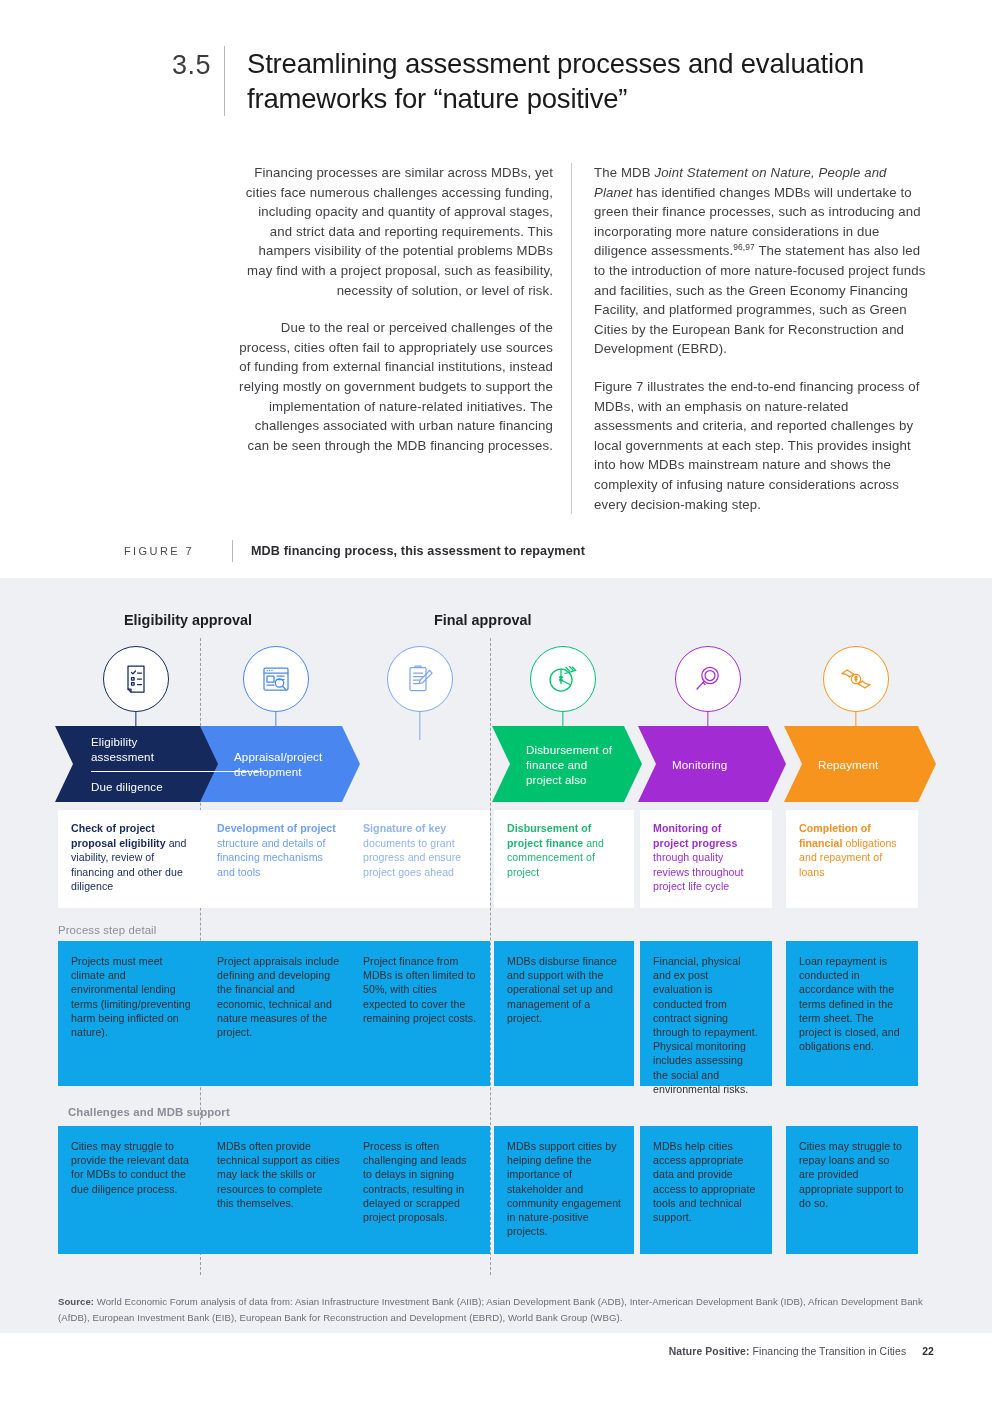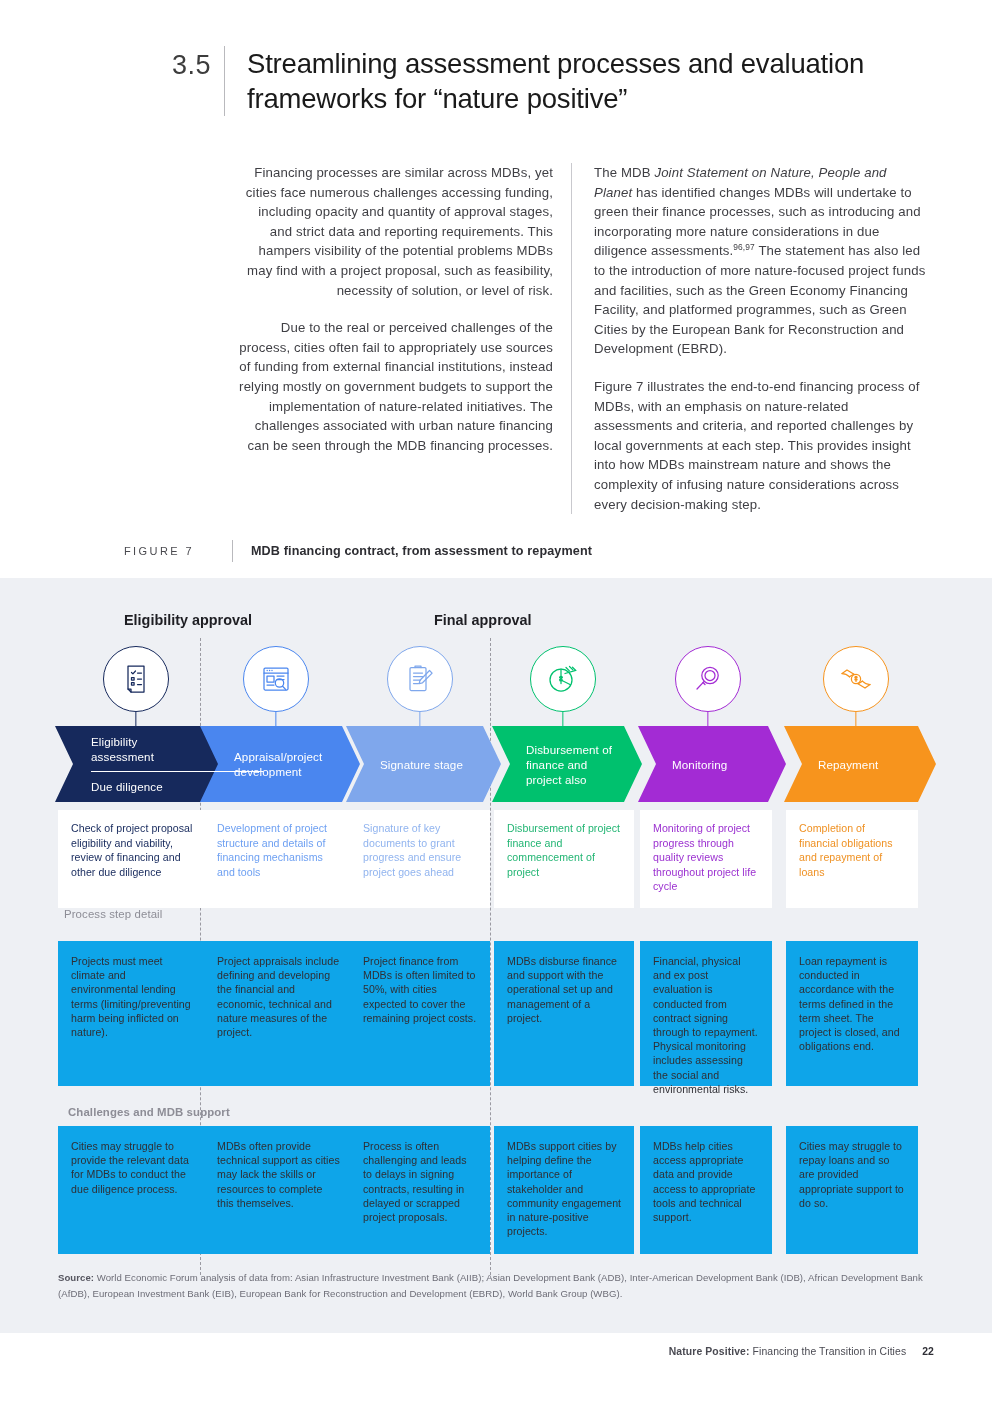--- a/index.html
+++ b/index.html
@@ -101,37 +101,37 @@
     width: 172px; margin: 7px 0 7px 36px;
   }
 
   
   .sumrow { position: absolute; left: 0; top: 232px; width: 992px; height: 100px; }
   .sumbox {
     position: absolute; top: 0; background: #ffffff; height: 98px;
     padding: 11px 12px 0 13px;
     font-size: 10.6px; line-height: 14.6px; letter-spacing: .005em;
   }
-  .sumbox b { font-weight: 400; }
+  .sumbox b { font-weight: 700; }
 
   
   .band-label {
     position: absolute; font-size: 11.4px; color: #8d8d96; letter-spacing: .01em;
   }
 
   
   .detbox {
     position: absolute; background: #0ea5e9;
     font-size: 10.6px; line-height: 14.2px; color: #2f2f35;
     padding: 13px 12px 0 13px; letter-spacing: .005em;
   }
 
   
   .source {
-    position: absolute; left: 58px; top: 692px; width: 880px;
+    position: absolute; left: 58px; top: 716px; width: 880px;
     font-size: 9.6px; line-height: 16px; color: #6d6d77; letter-spacing: .005em;
   }
   .source b { font-weight: 700; color: #55555f; }
 
   
   .footer {
     position: absolute; right: 58px; top: 1346px;
     font-size: 10.4px; color: #4a4a52; letter-spacing: .01em;
   }
   .footer .fnum { margin-left: 16px; font-weight: 700; color: #2e2e35; }
@@ -156,21 +156,21 @@
     <div class="col-div"></div>
     <div class="col">
       <p><span>The MDB </span><em>Joint Statement on Nature, People and Planet</em><span> has identified changes MDBs will undertake to green their finance processes, such as introducing and incorporating more nature considerations in due diligence assessments.</span><sup>96,97</sup><span> The statement has also led to the introduction of more nature-focused project funds and facilities, such as the Green Economy Financing Facility, and platformed programmes, such as Green Cities by the European Bank for Reconstruction and Development (EBRD).</span></p>
       <p>Figure 7 illustrates the end-to-end financing process of MDBs, with an emphasis on nature-related assessments and criteria, and reported challenges by local governments at each step. This provides insight into how MDBs mainstream nature and shows the complexity of infusing nature considerations across every decision-making step.</p>
     </div>
   </div>
 
   <div class="fig-cap">
     <div class="fig-label">FIGURE 7</div>
     <div class="fig-cap-rule"></div>
-    <div class="fig-title">MDB financing contract, from assessment to repayment</div>
+    <div class="fig-title">MDB financing process, this assessment to repayment</div>
   </div>
 
   <div class="figure">
     <div class="phase-labels" id="phaseRow">
         <div class="phase-label" style="left: 124px;">Eligibility approval</div>
         <div class="phase-label" style="left: 434px;">Final approval</div>
       </div>
     <div id="dashRow">
         <div class="vdash" style="left: 200px; top: 60px; height: 637px;"></div>
         <div class="vdash" style="left: 490px; top: 60px; height: 637px;"></div>
@@ -258,24 +258,20 @@
         <div class="chev first split" style="left: 55px; width: 170px;">
           <div class="chev-body" style="background: rgb(22, 41, 92);"></div>
           <div class="chev-label">Eligibility assessment</div>
           <div class="split-line"></div>
           <div class="chev-label">Due diligence</div>
         </div>
         <div class="chev" style="left: 200px; width: 160px;">
           <div class="chev-body" style="background: rgb(74, 134, 239);"></div>
           <div class="chev-label">Appraisal/project development</div>
         </div>
-        <div class="chev" style="left: 346px; width: 155px;">
-          <div class="chev-body" style="background: rgb(127, 167, 236);"></div>
-          <div class="chev-label">Signature stage</div>
-        </div>
         <div class="chev" style="left: 492px; width: 150px;">
           <div class="chev-body" style="background: rgb(0, 193, 110);"></div>
           <div class="chev-label">Disbursement of finance and project also</div>
         </div>
         <div class="chev" style="left: 638px; width: 148px;">
           <div class="chev-body" style="background: rgb(163, 43, 212);"></div>
           <div class="chev-label">Monitoring</div>
         </div>
         <div class="chev" style="left: 784px; width: 152px;">
           <div class="chev-body" style="background: rgb(247, 148, 29);"></div>
@@ -284,21 +280,21 @@
       </div>
     <div class="sumrow" id="sumRow">
         <div class="sumbox" style="left: 58px; width: 148px; color: rgb(22, 41, 92);"><b>Check of project proposal eligibility</b><span> and viability, review of financing and other due diligence</span></div>
         <div class="sumbox" style="left: 204px; width: 148px; color: rgb(110, 160, 242);"><b>Development of project</b><span> structure and details of financing mechanisms and tools</span></div>
         <div class="sumbox" style="left: 350px; width: 140px; color: rgb(145, 180, 239);"><b>Signature of key</b><span> documents to grant progress and ensure project goes ahead</span></div>
         <div class="sumbox" style="left: 494px; width: 140px; color: rgb(34, 181, 115);"><b>Disbursement of project finance</b><span> and commencement of project</span></div>
         <div class="sumbox" style="left: 640px; width: 132px; color: rgb(155, 48, 208);"><b>Monitoring of project progress</b><span> through quality reviews throughout project life cycle</span></div>
         <div class="sumbox" style="left: 786px; width: 132px; color: rgb(239, 145, 35);"><b>Completion of financial</b><span> obligations and repayment of loans</span></div>
       </div>
 
-    <div class="band-label" style="left:58px; top:330px;margin-left:6px;">Process step detail</div>
+    <div class="band-label" style="left:58px; top:346px;">Process step detail</div>
     <div id="detRow">
         <div class="detbox" style="left: 58px; top: 363px; width: 148px; height: 145px;">Projects must meet climate and environmental lending terms (limiting/preventing harm being inflicted on nature).</div>
         <div class="detbox" style="left: 204px; top: 363px; width: 148px; height: 145px;">Project appraisals include defining and developing the financial and economic, technical and nature measures of the project.</div>
         <div class="detbox" style="left: 350px; top: 363px; width: 140px; height: 145px;">Project finance from MDBs is often limited to 50%, with cities expected to cover the remaining project costs.</div>
         <div class="detbox" style="left: 494px; top: 363px; width: 140px; height: 145px;">MDBs disburse finance and support with the operational set up and management of a project.</div>
         <div class="detbox" style="left: 640px; top: 363px; width: 132px; height: 145px;">Financial, physical and ex post evaluation is conducted from contract signing through to repayment. Physical monitoring includes assessing the social and environmental risks.</div>
         <div class="detbox" style="left: 786px; top: 363px; width: 132px; height: 145px;">Loan repayment is conducted in accordance with the terms defined in the term sheet. The project is closed, and obligations end.</div>
       </div>
 
     <div class="band-label" style="left:68px; top:528px;font-weight:bold;">Challenges and MDB support</div>

